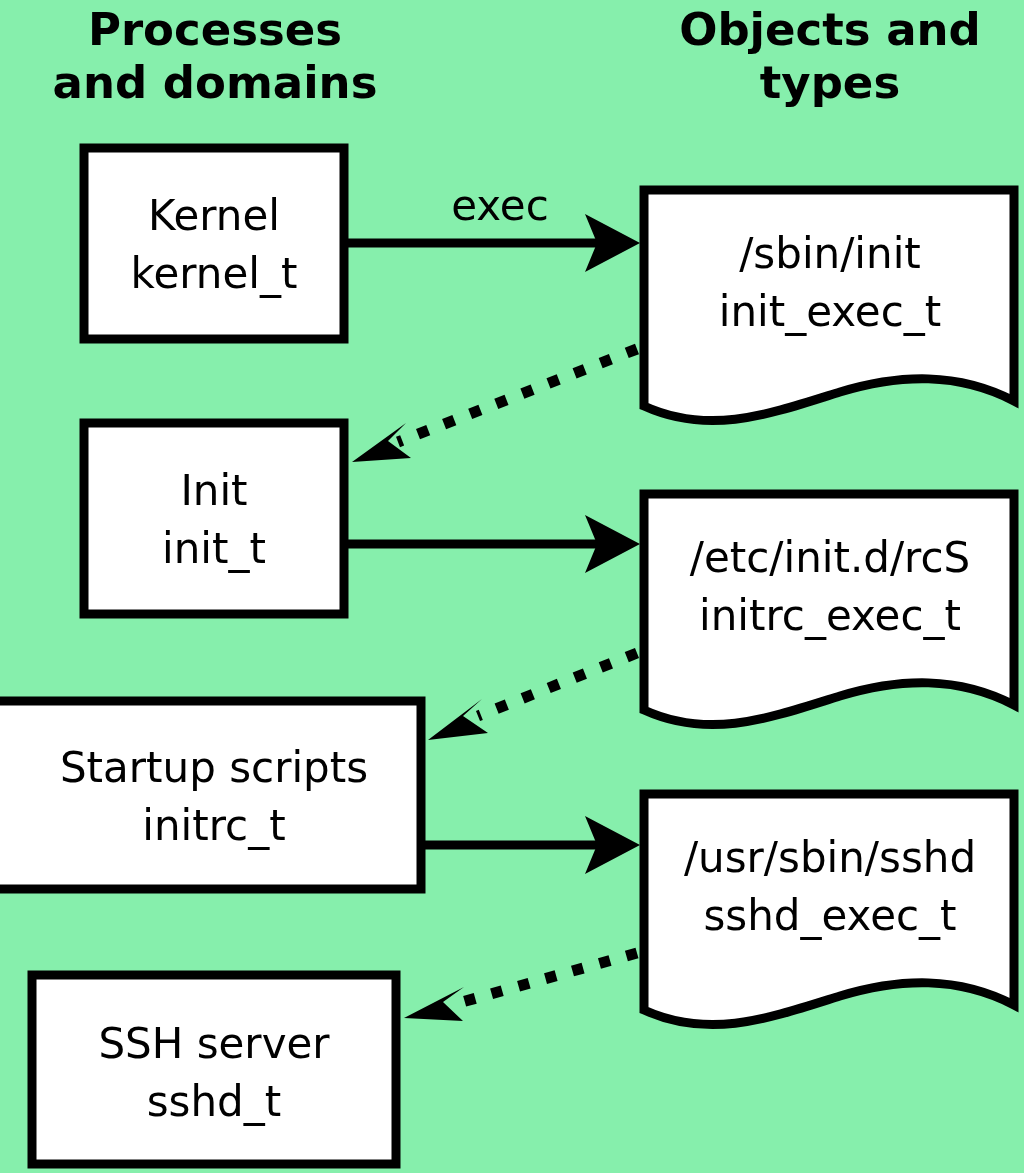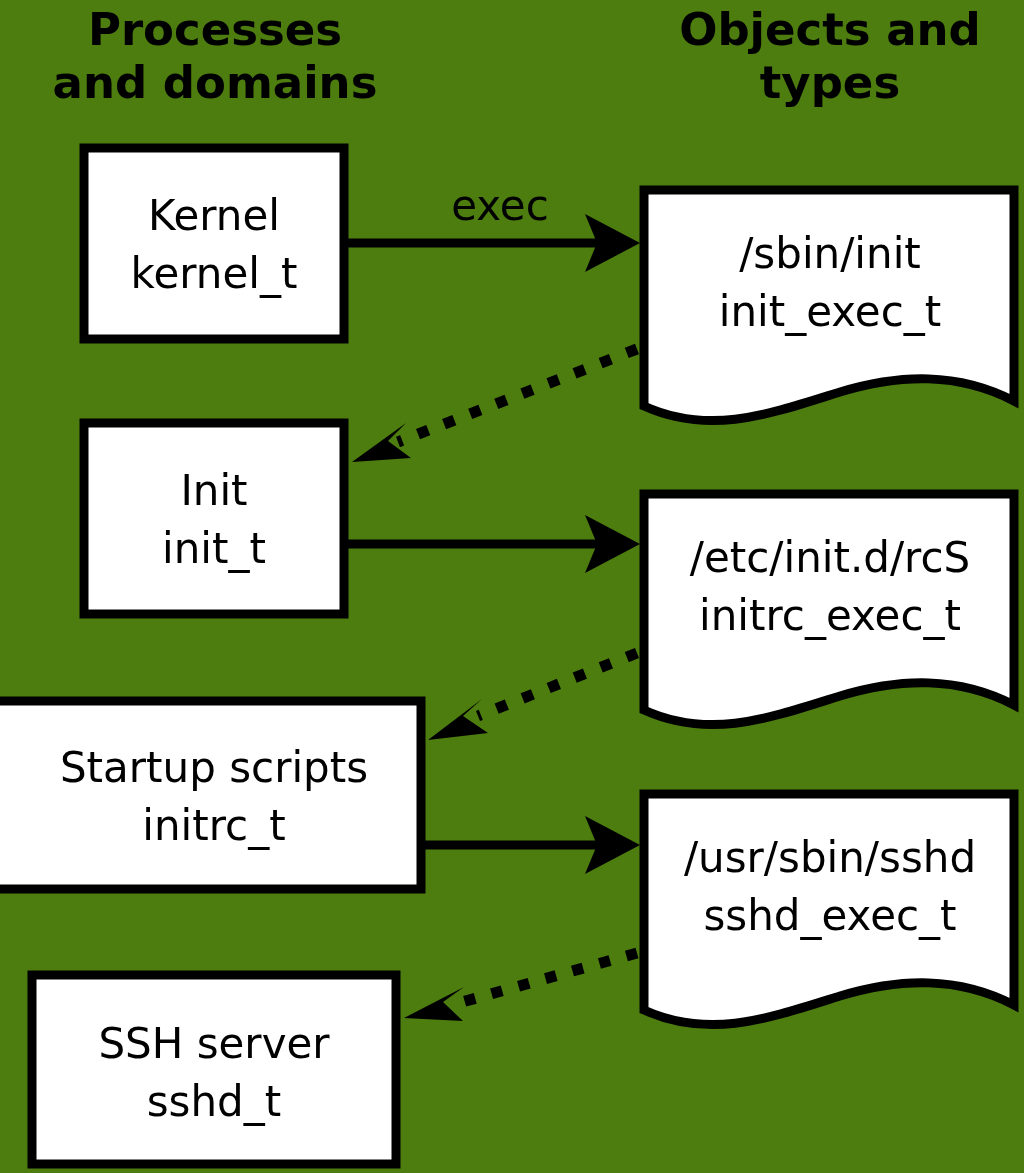--- a/index.html
+++ b/index.html
@@ -7,21 +7,21 @@
     padding: 0;
     background: #ffffff;
   }
   body {
     font-family: "DejaVu Sans", sans-serif;
   }
   #diagram-root {
     position: relative;
     width: 1024px;
     height: 1173px;
-    background: #4d7c0f;
+    background: #86efac;
     overflow: hidden;
   }
   svg#diagram-svg {
     position: absolute;
     top: 0;
     left: 0;
     width: 1024px;
     height: 1173px;
     display: block;
   }

